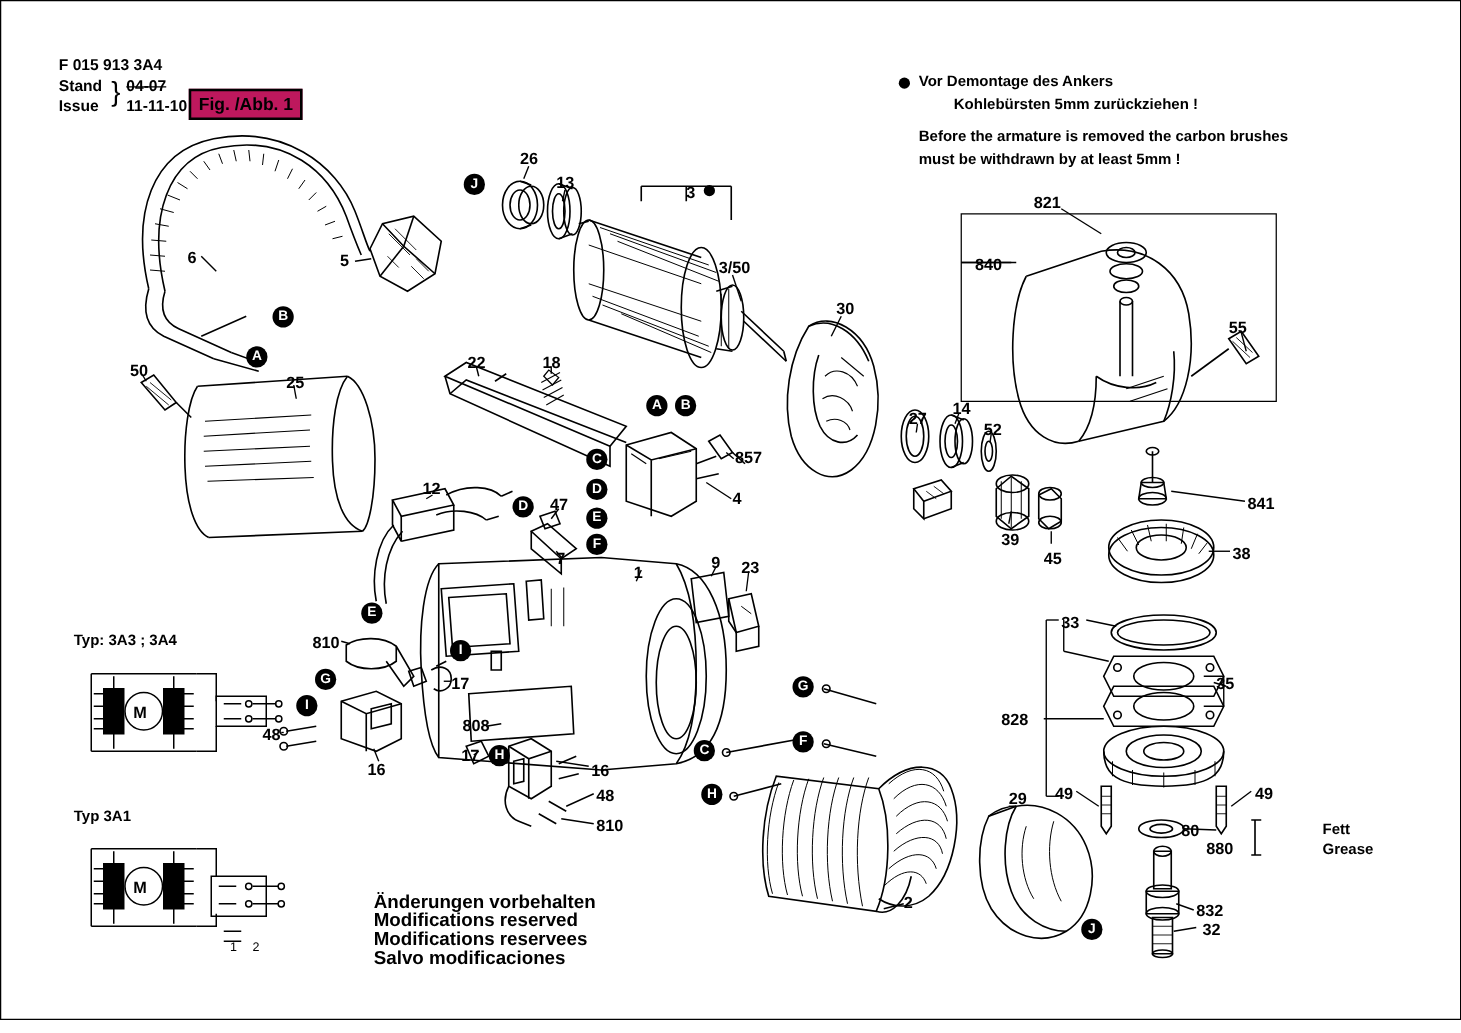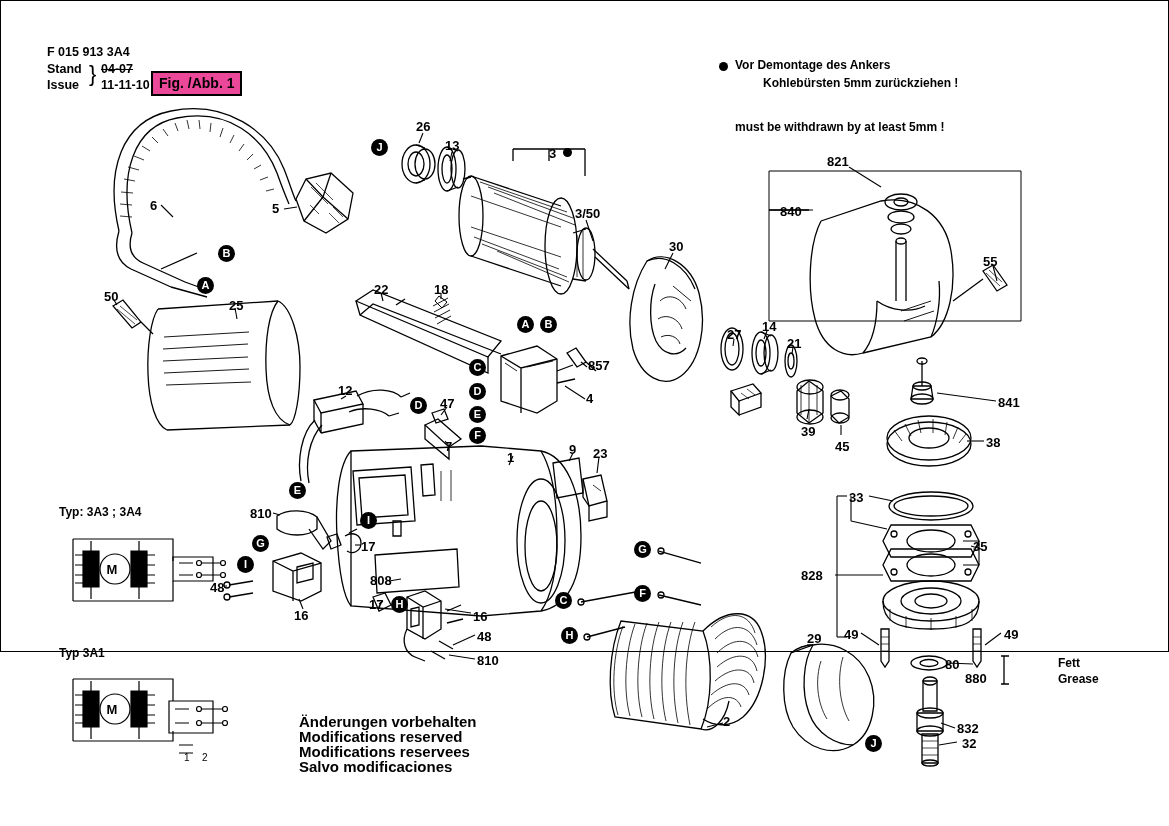--- a/index.html
+++ b/index.html
@@ -5,33 +5,33 @@
   html, body { margin:0; padding:0; }
   body {
     width:1169px; height:826px;
     background:#ffffff;
     font-family:"Liberation Sans", sans-serif;
     color:#000;
     position:relative;
     overflow:hidden;
   }
   .sheet {
-    position:absolute; left:0; top:0; width:1169px; height:652px;
+    position:absolute; left:0; top:0; width:1169px; height:816px;
     border:1px solid #000;
     box-sizing:border-box;
   }
   .abs { position:absolute; }
   .lbl { font-size:13px; font-weight:bold; white-space:nowrap; }
   .lbl-sm { font-size:11px; white-space:nowrap;margin-left:39px; }
   .title { font-size:19px; font-weight:bold; }
   .hdr-meta { font-size:12.5px; font-weight:bold; white-space:nowrap; }
   .note { font-size:12px; white-space:nowrap; }
   .figbox {
     border:2px solid #000; padding:2px 6px 3px 6px;
-    font-size:14px; font-weight:bold; background:#ec4899;
+    font-size:14px; font-weight:bold; background:#be185d;
   }
   .circ {
     border-radius:50%; background:#000; color:#fff;
     font-size:11px; font-weight:bold; text-align:center;
     width:17px; height:17px; line-height:17px;
   }
   .dot { border-radius:50%; background:#000; }
   .typ { font-size:12px; font-weight:bold; }
   .footer { font-size:15px; line-height:14px; white-space:nowrap; }
   svg { display:block; }
@@ -52,20 +52,21 @@
       <div class="abs hdr-meta" style="left:54px; top:16px;">11-11-10</div>
     </div>
   </div>
 
   <div class="abs figbox" style="left:150px; top:70px;">Fig. /Abb. 1</div>
 
 
   <div class="abs dot" style="left:718px; top:61px; width:9px; height:9px;"></div>
   <div class="abs note" style="left:734px; top:57px; font-weight:bold;">Vor Demontage des Ankers</div>
   <div class="abs note" style="left:734px; top:75px; font-weight:bold;padding-left:28px;">Kohlebürsten 5mm zurückziehen !</div>
+  <div class="abs note" style="left:734px; top:101px; font-weight:bold;">Before the armature is removed the carbon brushes</div>
   <div class="abs note" style="left:734px; top:119px; font-weight:bold;">must be withdrawn by at least 5mm !</div>
 
   <svg class="abs" style="left:0; top:0;" width="1169" height="826">
     <g stroke="#000" fill="none" stroke-width="1.3">
 
       <path d="M118,230 C104,170 120,120 170,110 C225,99 268,130 283,168 C289,183 292,194 295,200"></path>
       <path d="M131,232 C117,172 133,125 176,117 C228,107 262,136 276,172 C281,186 285,196 288,203"></path>
 
       <g stroke-width="0.8">
         <path d="M119,215 L131,216"></path>
@@ -437,21 +438,21 @@
     <div class="abs lbl" style="left:415px;top:118px;">26</div>
     <div class="abs lbl" style="left:444px;top:137px;">13</div>
     <div class="abs lbl" style="left:548px;top:145px;">3</div>
     <div class="abs dot" style="left:562px;top:147px;width:9px;height:9px;"></div>
     <div class="abs lbl" style="left:574px;top:205px;">3/50</div>
     <div class="abs lbl" style="left:149px;top:197px;">6</div>
     <div class="abs lbl" style="left:271px;top:200px;">5</div>
     <div class="abs lbl" style="left:668px;top:238px;">30</div>
     <div class="abs lbl" style="left:726px;top:326px;">27</div>
     <div class="abs lbl" style="left:761px;top:318px;">14</div>
-    <div class="abs lbl" style="left:786px;top:335px;">21</div>
+    <div class="abs lbl" style="left:786px;top:335px;">52</div>
     <div class="abs lbl" style="left:800px;top:423px;">39</div>
     <div class="abs lbl" style="left:834px;top:438px;">45</div>
     <div class="abs lbl" style="left:826px;top:153px;">821</div>
     <div class="abs lbl" style="left:779px;top:203px;">840</div>
     <div class="abs lbl" style="left:982px;top:253px;">55</div>
     <div class="abs lbl" style="left:997px;top:394px;">841</div>
     <div class="abs lbl" style="left:985px;top:434px;">38</div>
     <div class="abs lbl" style="left:848px;top:489px;">33</div>
     <div class="abs lbl" style="left:972px;top:538px;">35</div>
     <div class="abs lbl" style="left:800px;top:567px;">828</div>

